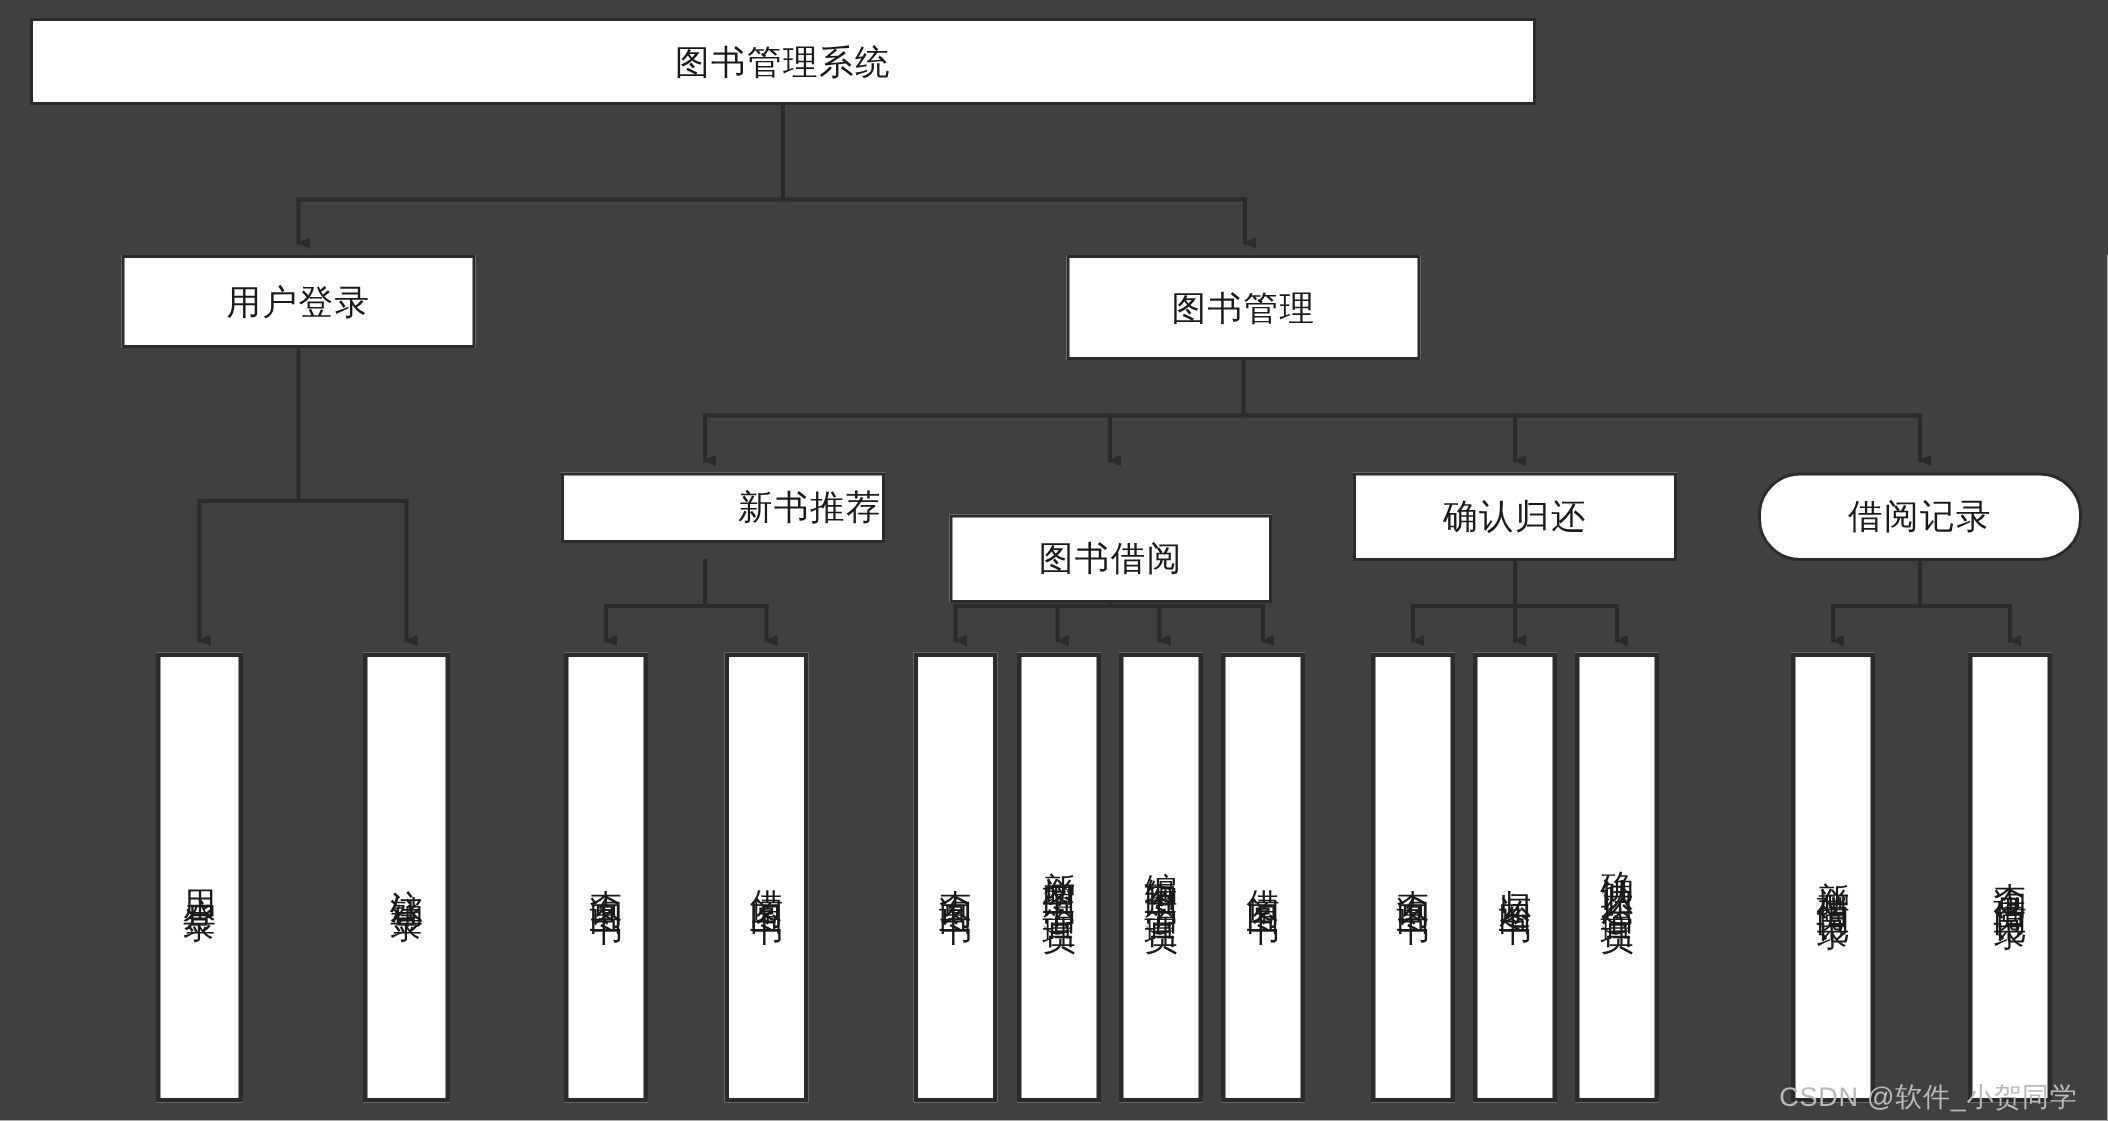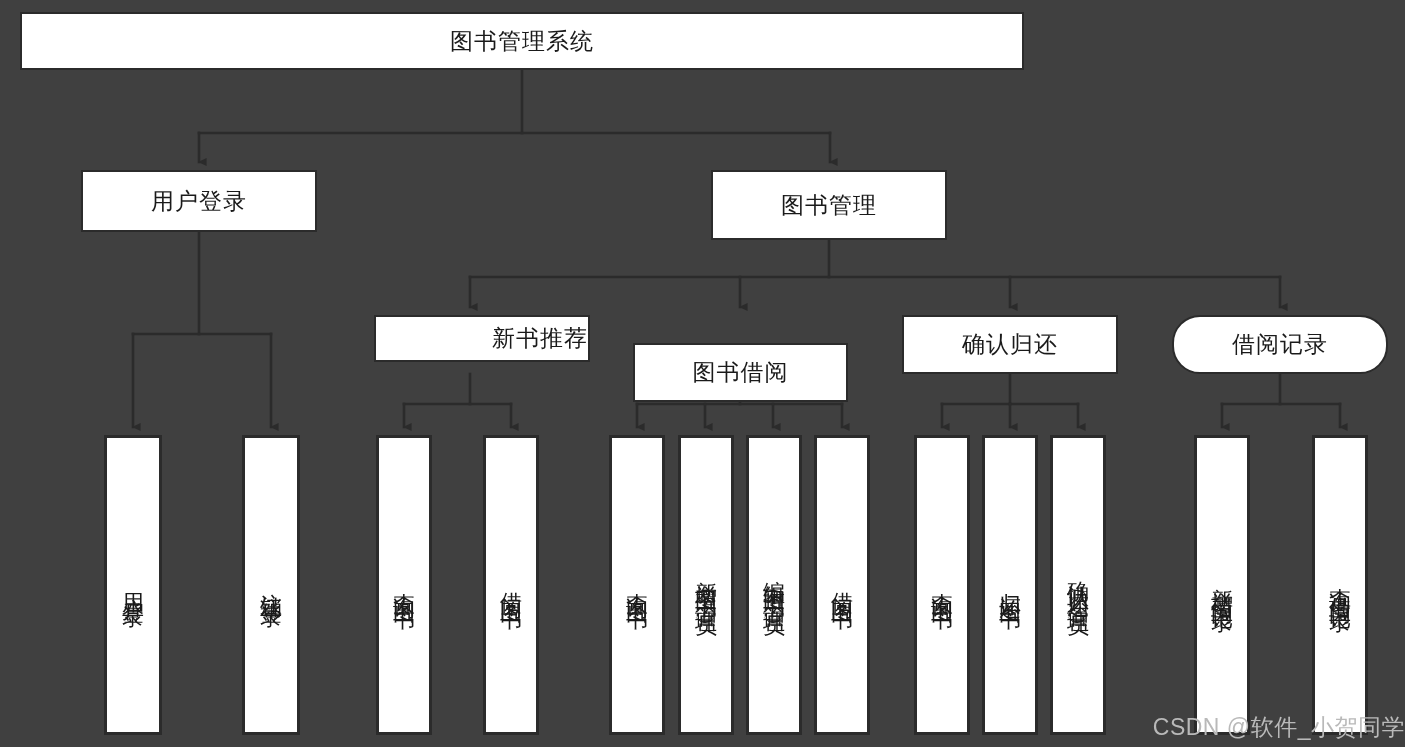--- a/index.html
+++ b/index.html
@@ -41,23 +41,23 @@
   .leaf .vtext{
     writing-mode:vertical-rl;
     text-orientation:upright;
     letter-spacing:5px;
     line-height:1;
     text-align:center;
     white-space:nowrap;
   }
   .watermark{
     position:absolute;
-    right:0;
+    right:20px;
     bottom:4px;
-    font-size:23px;
+    font-size:18px;
     color:#b9b9b9;
     letter-spacing:0.5px;
     white-space:nowrap;
   }
 </style>
 </head>
 <body>
 
 <div id="canvas">
 

